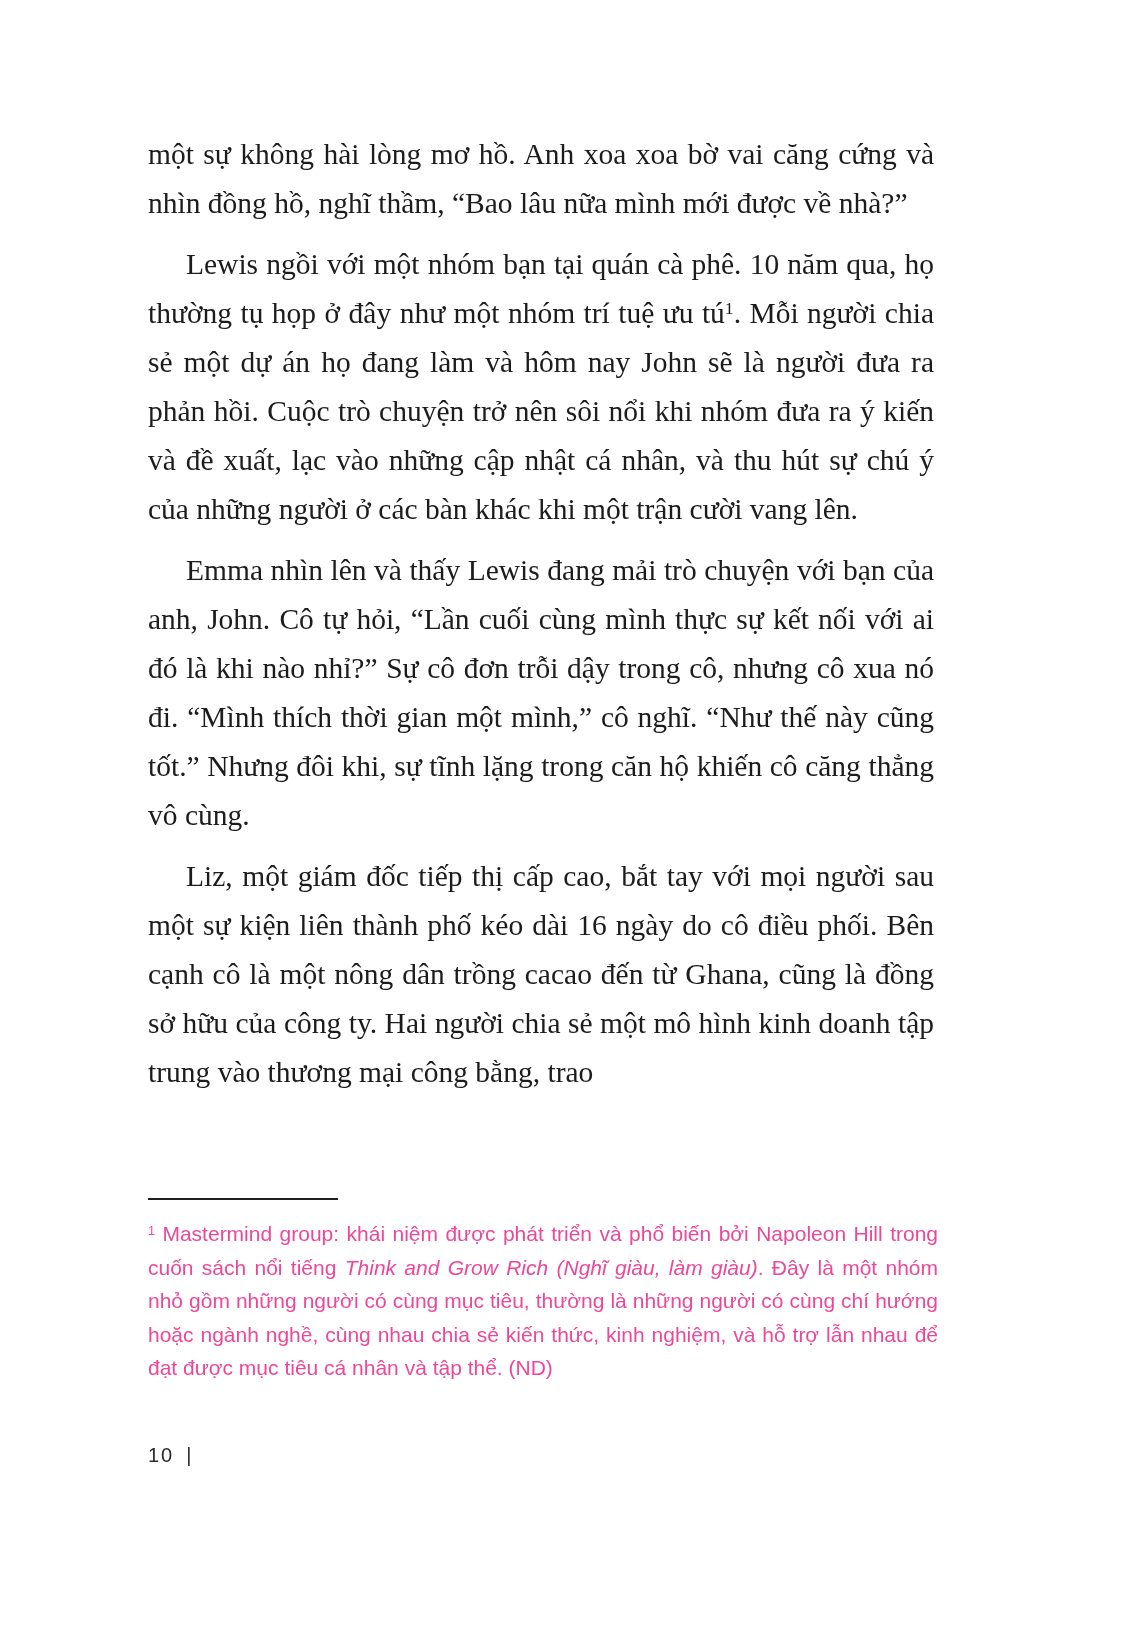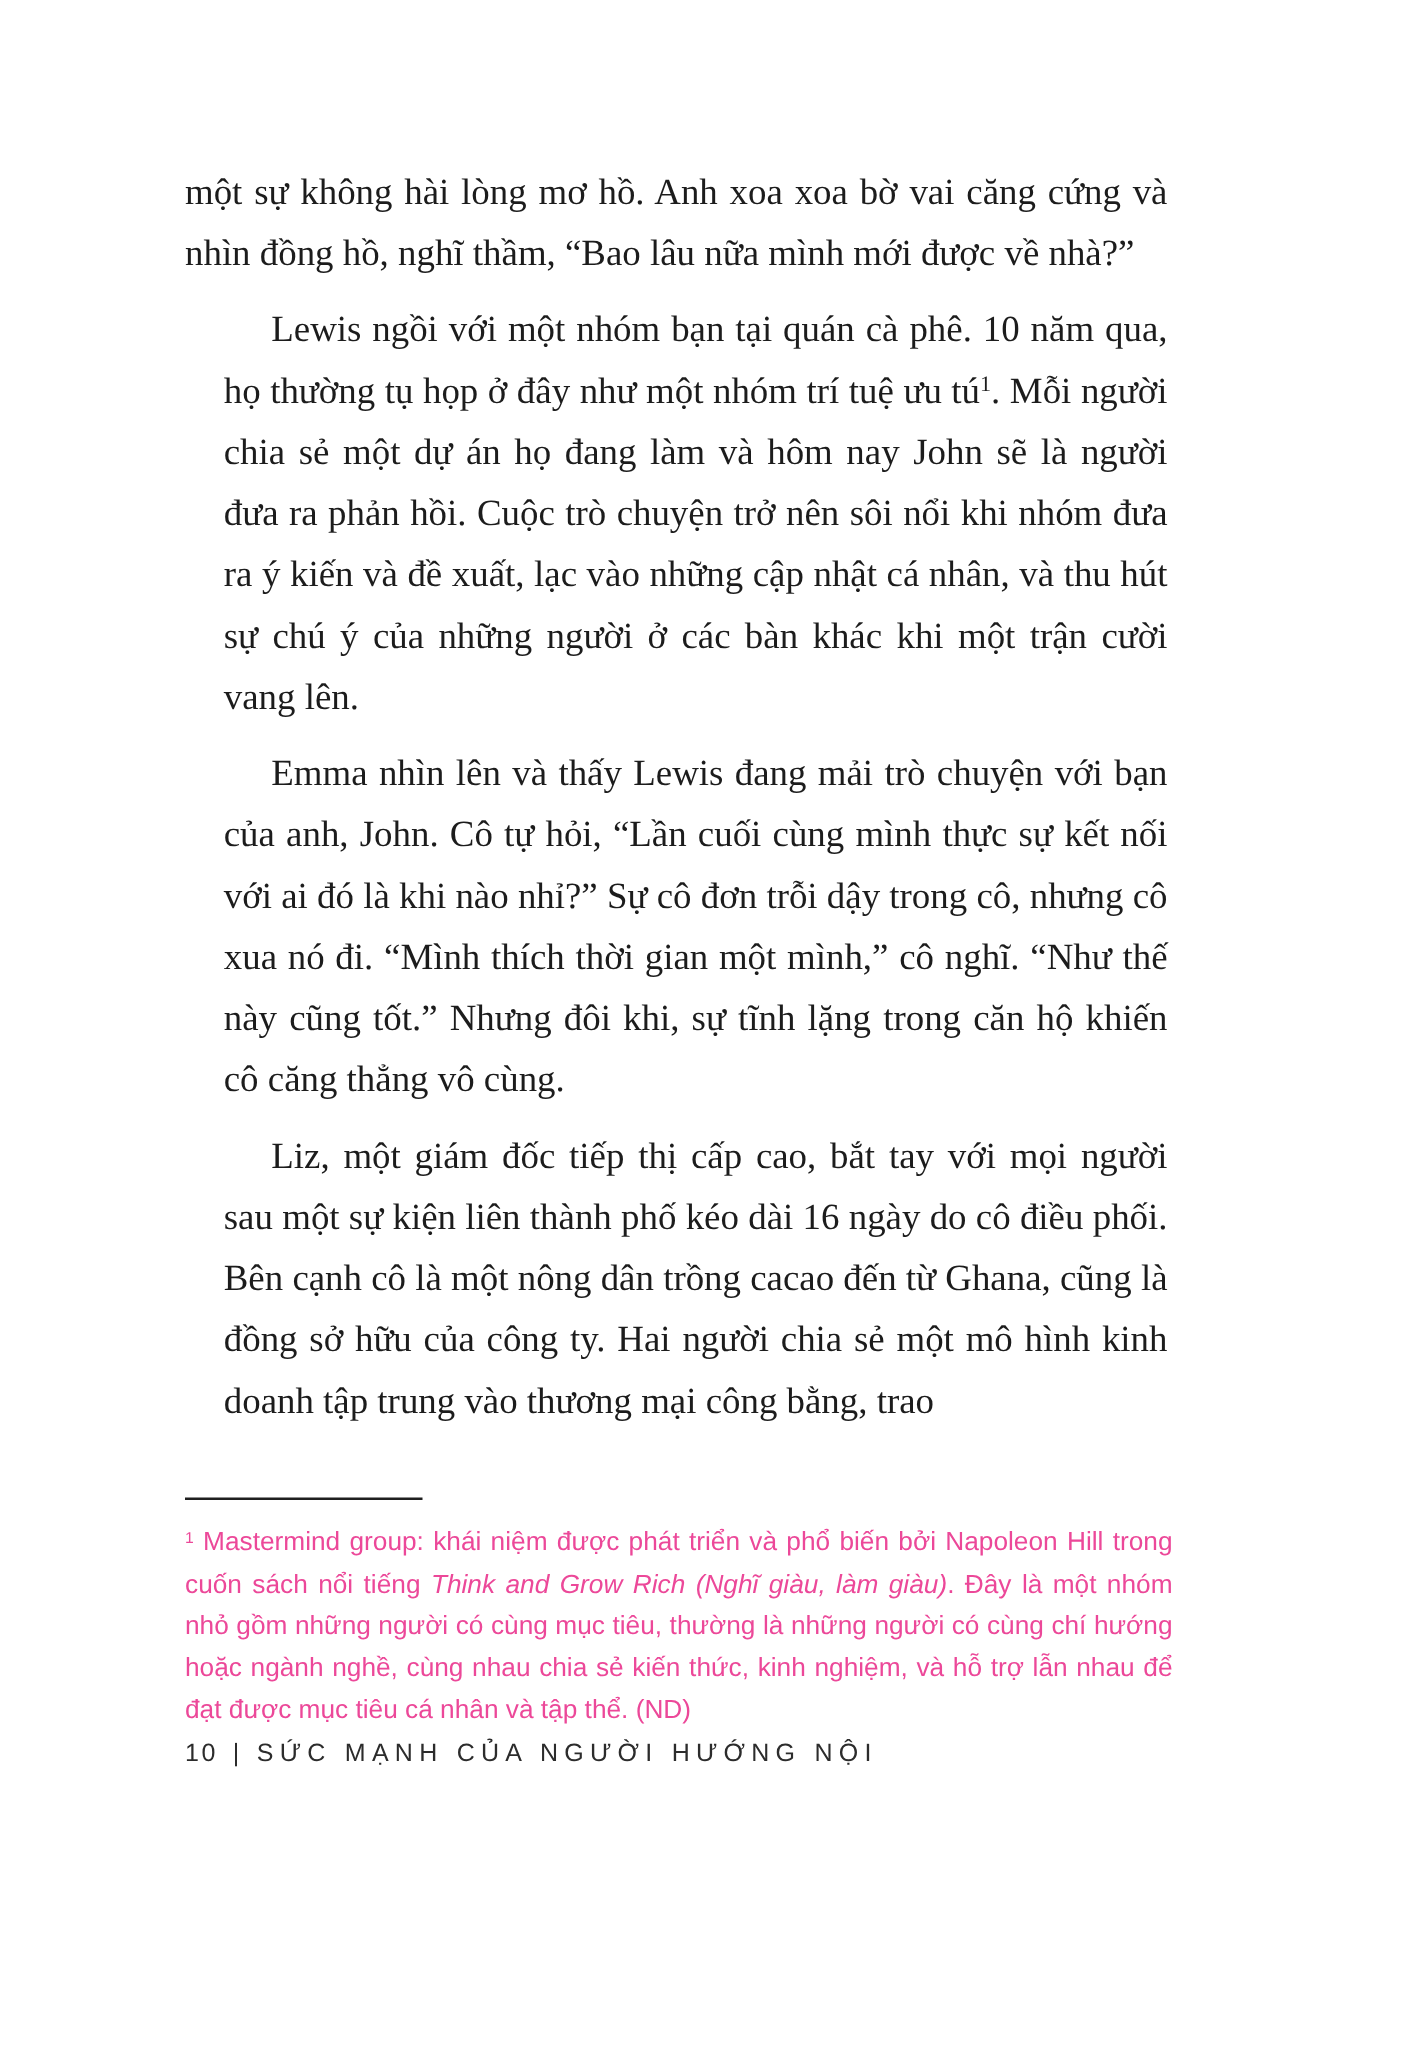--- a/index.html
+++ b/index.html
@@ -23,21 +23,21 @@
     width: 786px;
   }
 
   .para {
     font-size: 29.5px;
     line-height: 49px;
     text-align: justify;
     margin-bottom: 12px;
     color: #1c1c1c;
   }
-  .para.indent { text-indent: 38px; margin-left: 31px; }
+  .para.indent { text-indent: 38px; }
 
   sup.fn-ref,
   .para sup, .footnote sup {
     font-size: 0.6em;
     line-height: 0;
     vertical-align: baseline;
     position: relative;
     top: -0.5em;
   }
 
@@ -60,21 +60,21 @@
     font-size: 21px;
     line-height: 33.5px;
     text-align: justify;
     color: #ec4899;
   }
   .footnote em { font-style: italic; }
 
   .footer {
     position: absolute;
     left: 148px;
-    top: 1392px;
+    top: 1444px;
     display: flex;
     align-items: baseline;
     font-family: "Liberation Sans", sans-serif;
     font-size: 20px;
     color: #2c2c2c;
     white-space: nowrap;
   }
   .footer .page-number { letter-spacing: 2px; }
   .footer .divider { margin: 0 14px 0 12px; }
   .footer .book-title { letter-spacing: 5px; }
@@ -92,16 +92,15 @@
     </div>
 
   <div class="footnote-area">
     <div class="footnote-rule"></div>
     <p class="footnote"><sup>1</sup><span> Mastermind group: khái niệm được phát triển và phổ biến bởi Napoleon Hill trong cuốn sách nổi tiếng </span><em>Think and Grow Rich (Nghĩ giàu, làm giàu)</em><span>. Đây là một nhóm nhỏ gồm những người có cùng mục tiêu, thường là những người có cùng chí hướng hoặc ngành nghề, cùng nhau chia sẻ kiến thức, kinh nghiệm, và hỗ trợ lẫn nhau để đạt được mục tiêu cá nhân và tập thể. (ND)</span></p>
   </div>
 
   <div class="footer">
     <span class="page-number">10</span>
     <span class="divider">|</span>
-    <span class="book-title">SỨC MẠNH CỦA NGƯỜI HƯỚNG NỘI</span>
   </div>
 
 </div>
 
 </body></html>

